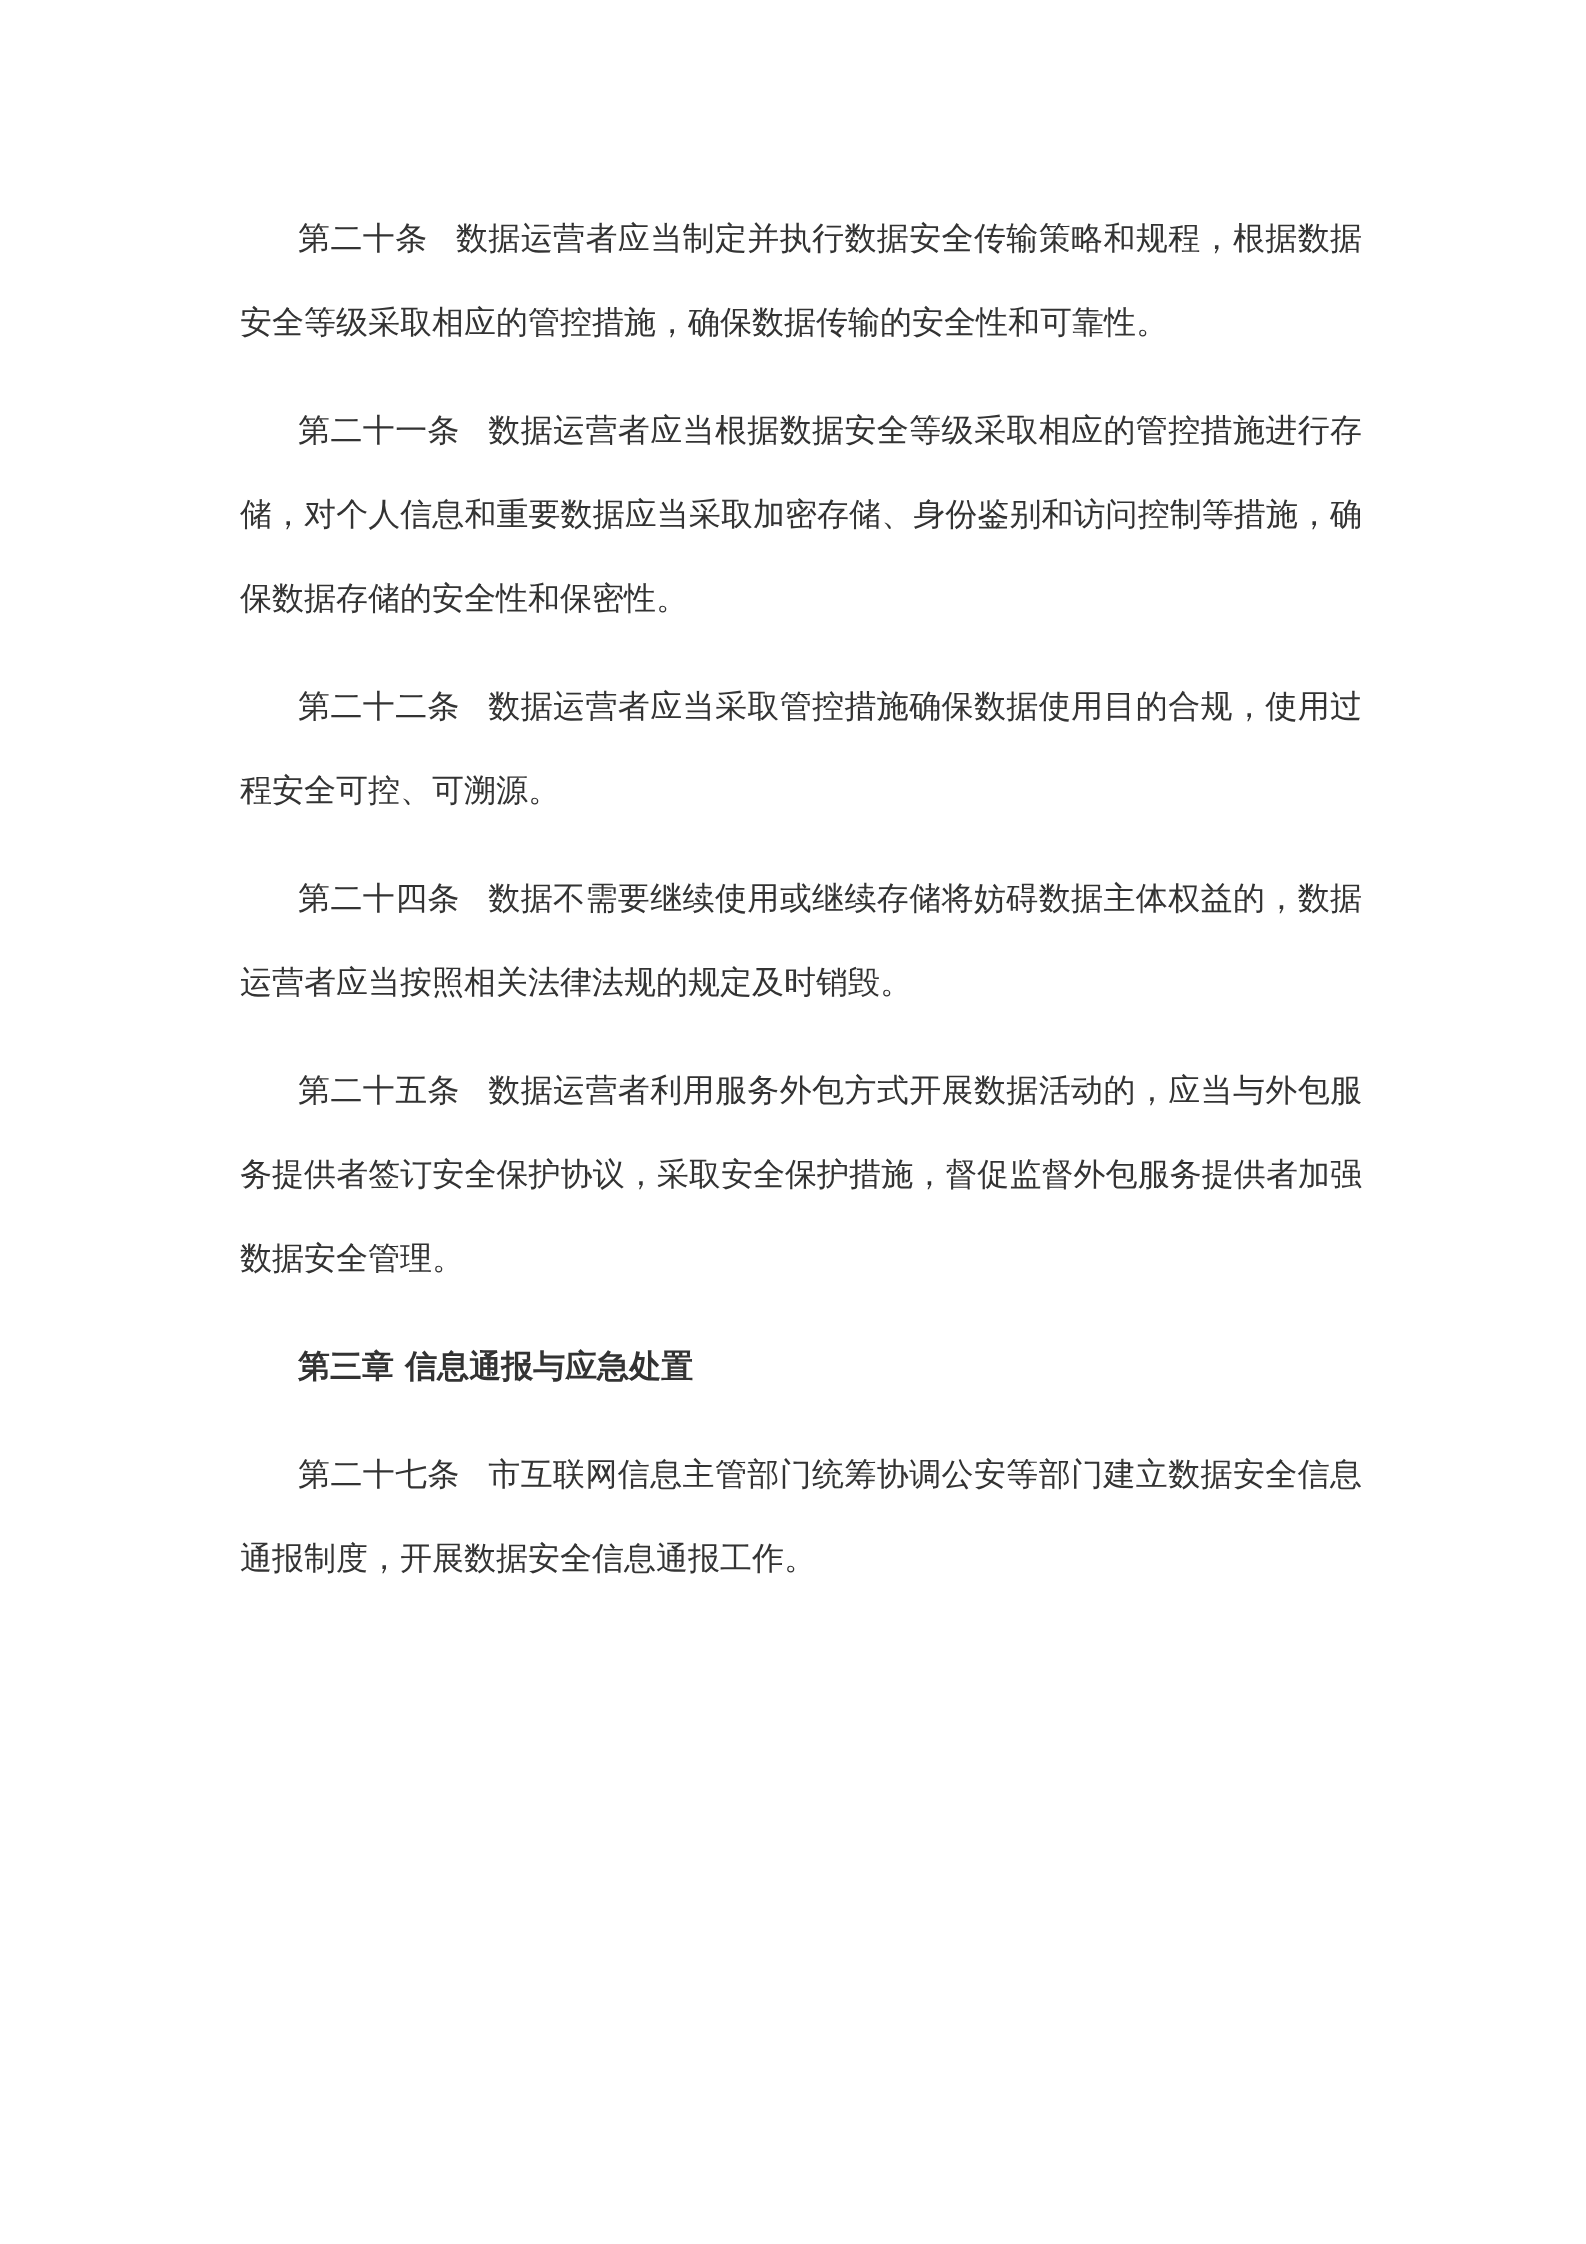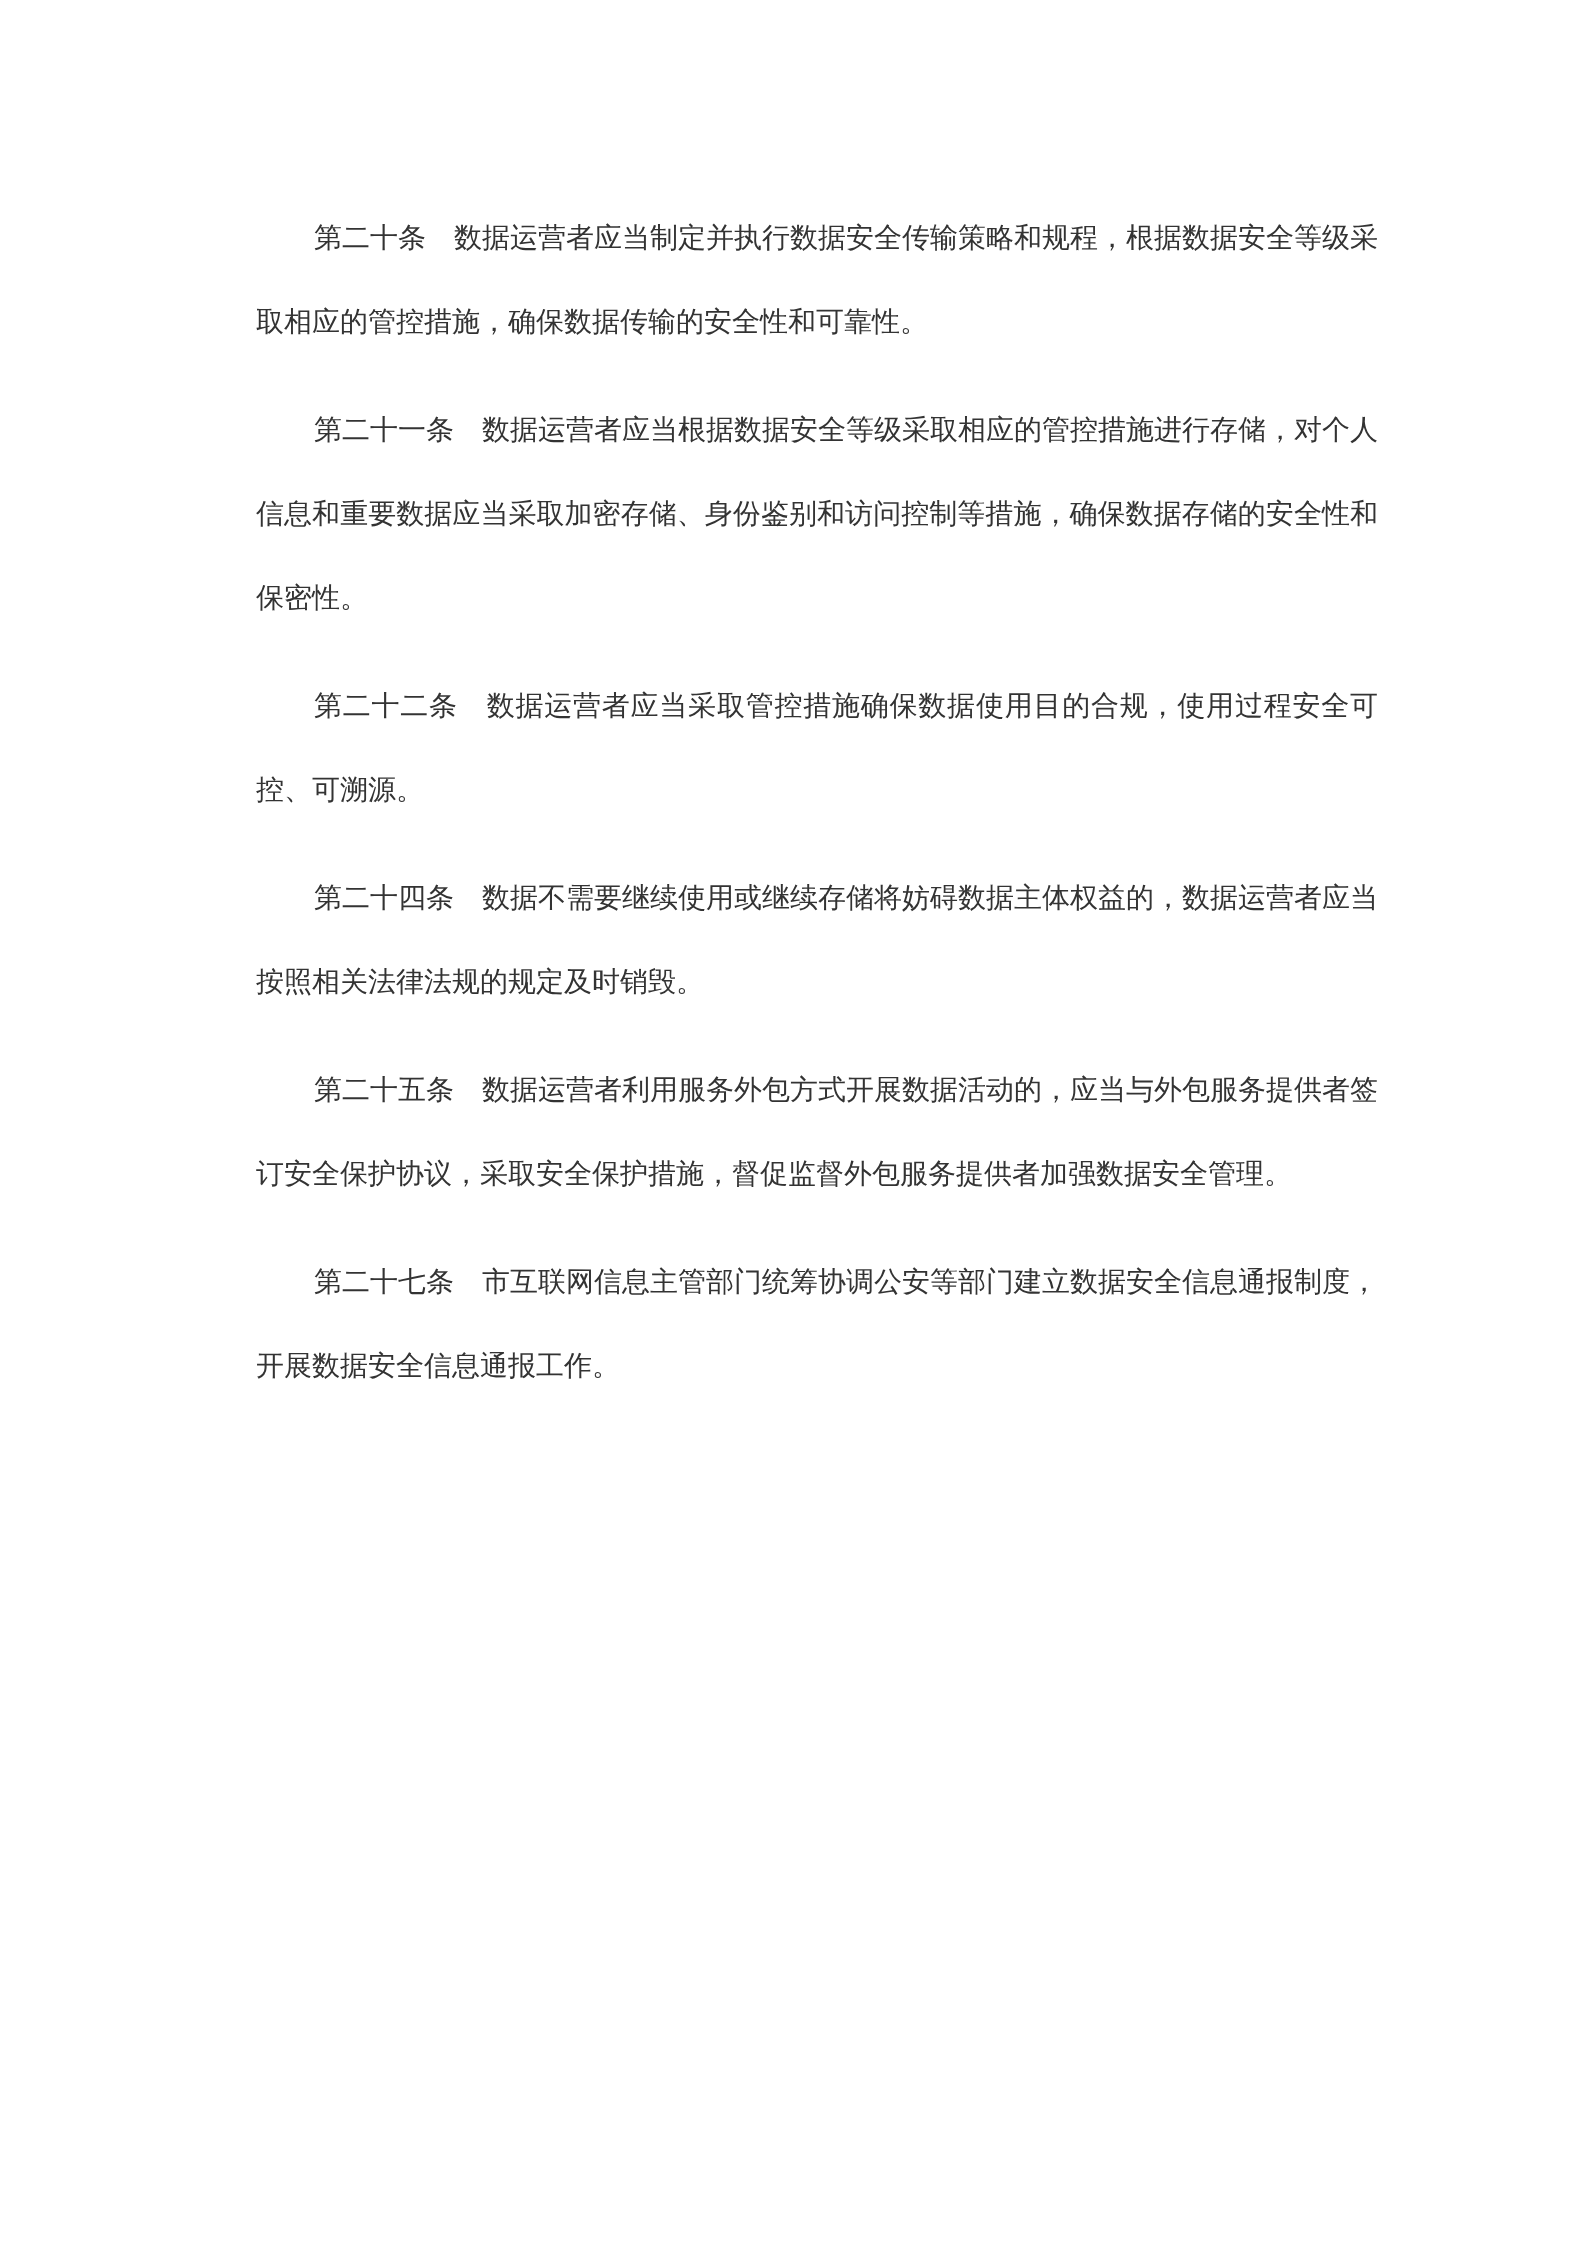--- a/index.html
+++ b/index.html
@@ -1,23 +1,23 @@
 <!DOCTYPE html>
 <html><head>
 <meta charset="utf-8">
 <style>
   html, body { margin: 0; padding: 0; background: #ffffff; }
   body { width: 1586px; height: 2244px; position: relative; overflow: hidden; }
   .page {
     position: absolute;
-    left: 256px;
+    left: 240px;
     top: 196px;
     width: 1122px;
     font-family: "DejaVu Sans", "Liberation Sans", sans-serif;
-    font-size: 28px;
+    font-size: 32px;
     line-height: 84px;
     color: #333333;
     letter-spacing: 0px;
   }
   .para {
     margin: 0 0 24px 0;
     text-indent: 58px;
     text-align: justify;
     text-justify: inter-character;
     word-break: break-all;
@@ -50,19 +50,20 @@
 
 
   <p class="para">
     <span class="art-num">第二十四条</span><span class="gap"></span><span>数据不需要继续使用或继续存储将妨碍数据主体权益的，数据运营者应当按照相关法律法规的规定及时销毁。</span>
   </p>
 
   <p class="para">
     <span class="art-num">第二十五条</span><span class="gap"></span><span>数据运营者利用服务外包方式开展数据活动的，应当与外包服务提供者签订安全保护协议，采取安全保护措施，督促监督外包服务提供者加强数据安全管理。</span>
   </p>
 
+  <p class="chapter">第三章  信息通报与应急处置</p>
 
   <p class="para">
     <span class="art-num">第二十七条</span><span class="gap"></span><span>市互联网信息主管部门统筹协调公安等部门建立数据安全信息通报制度，开展数据安全信息通报工作。</span>
   </p>
 
 
 </div>
 
 </body></html>

